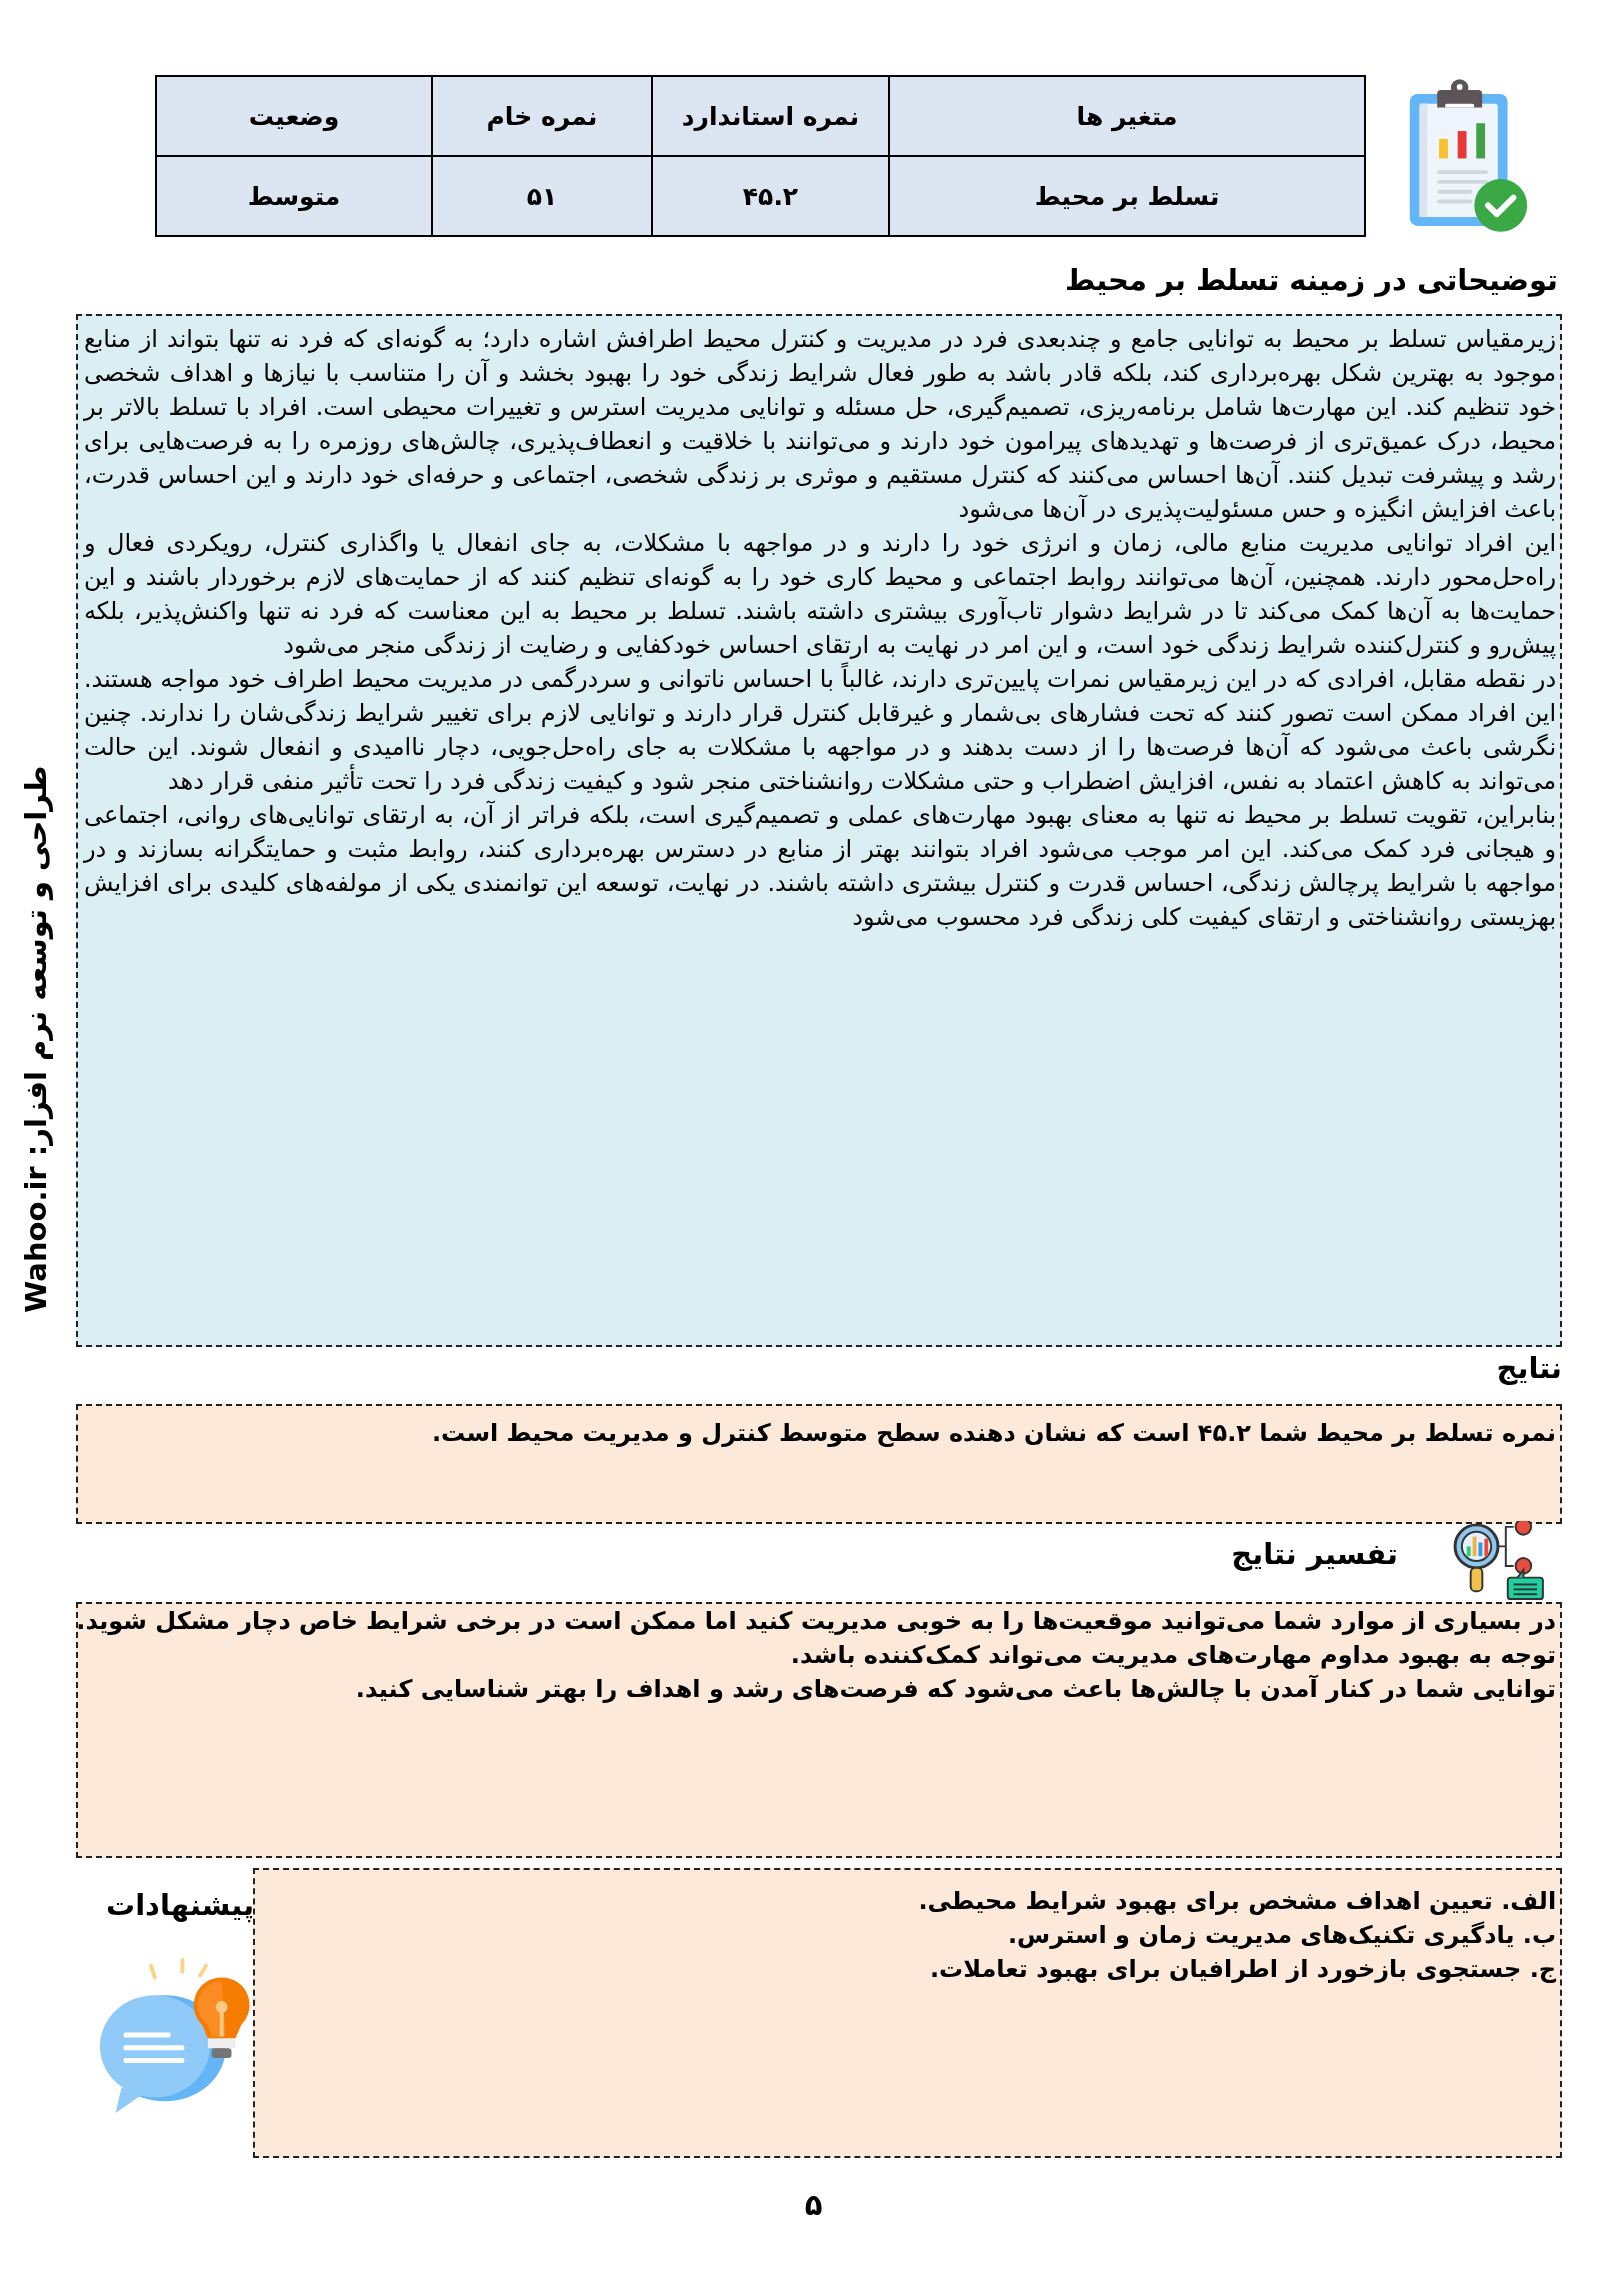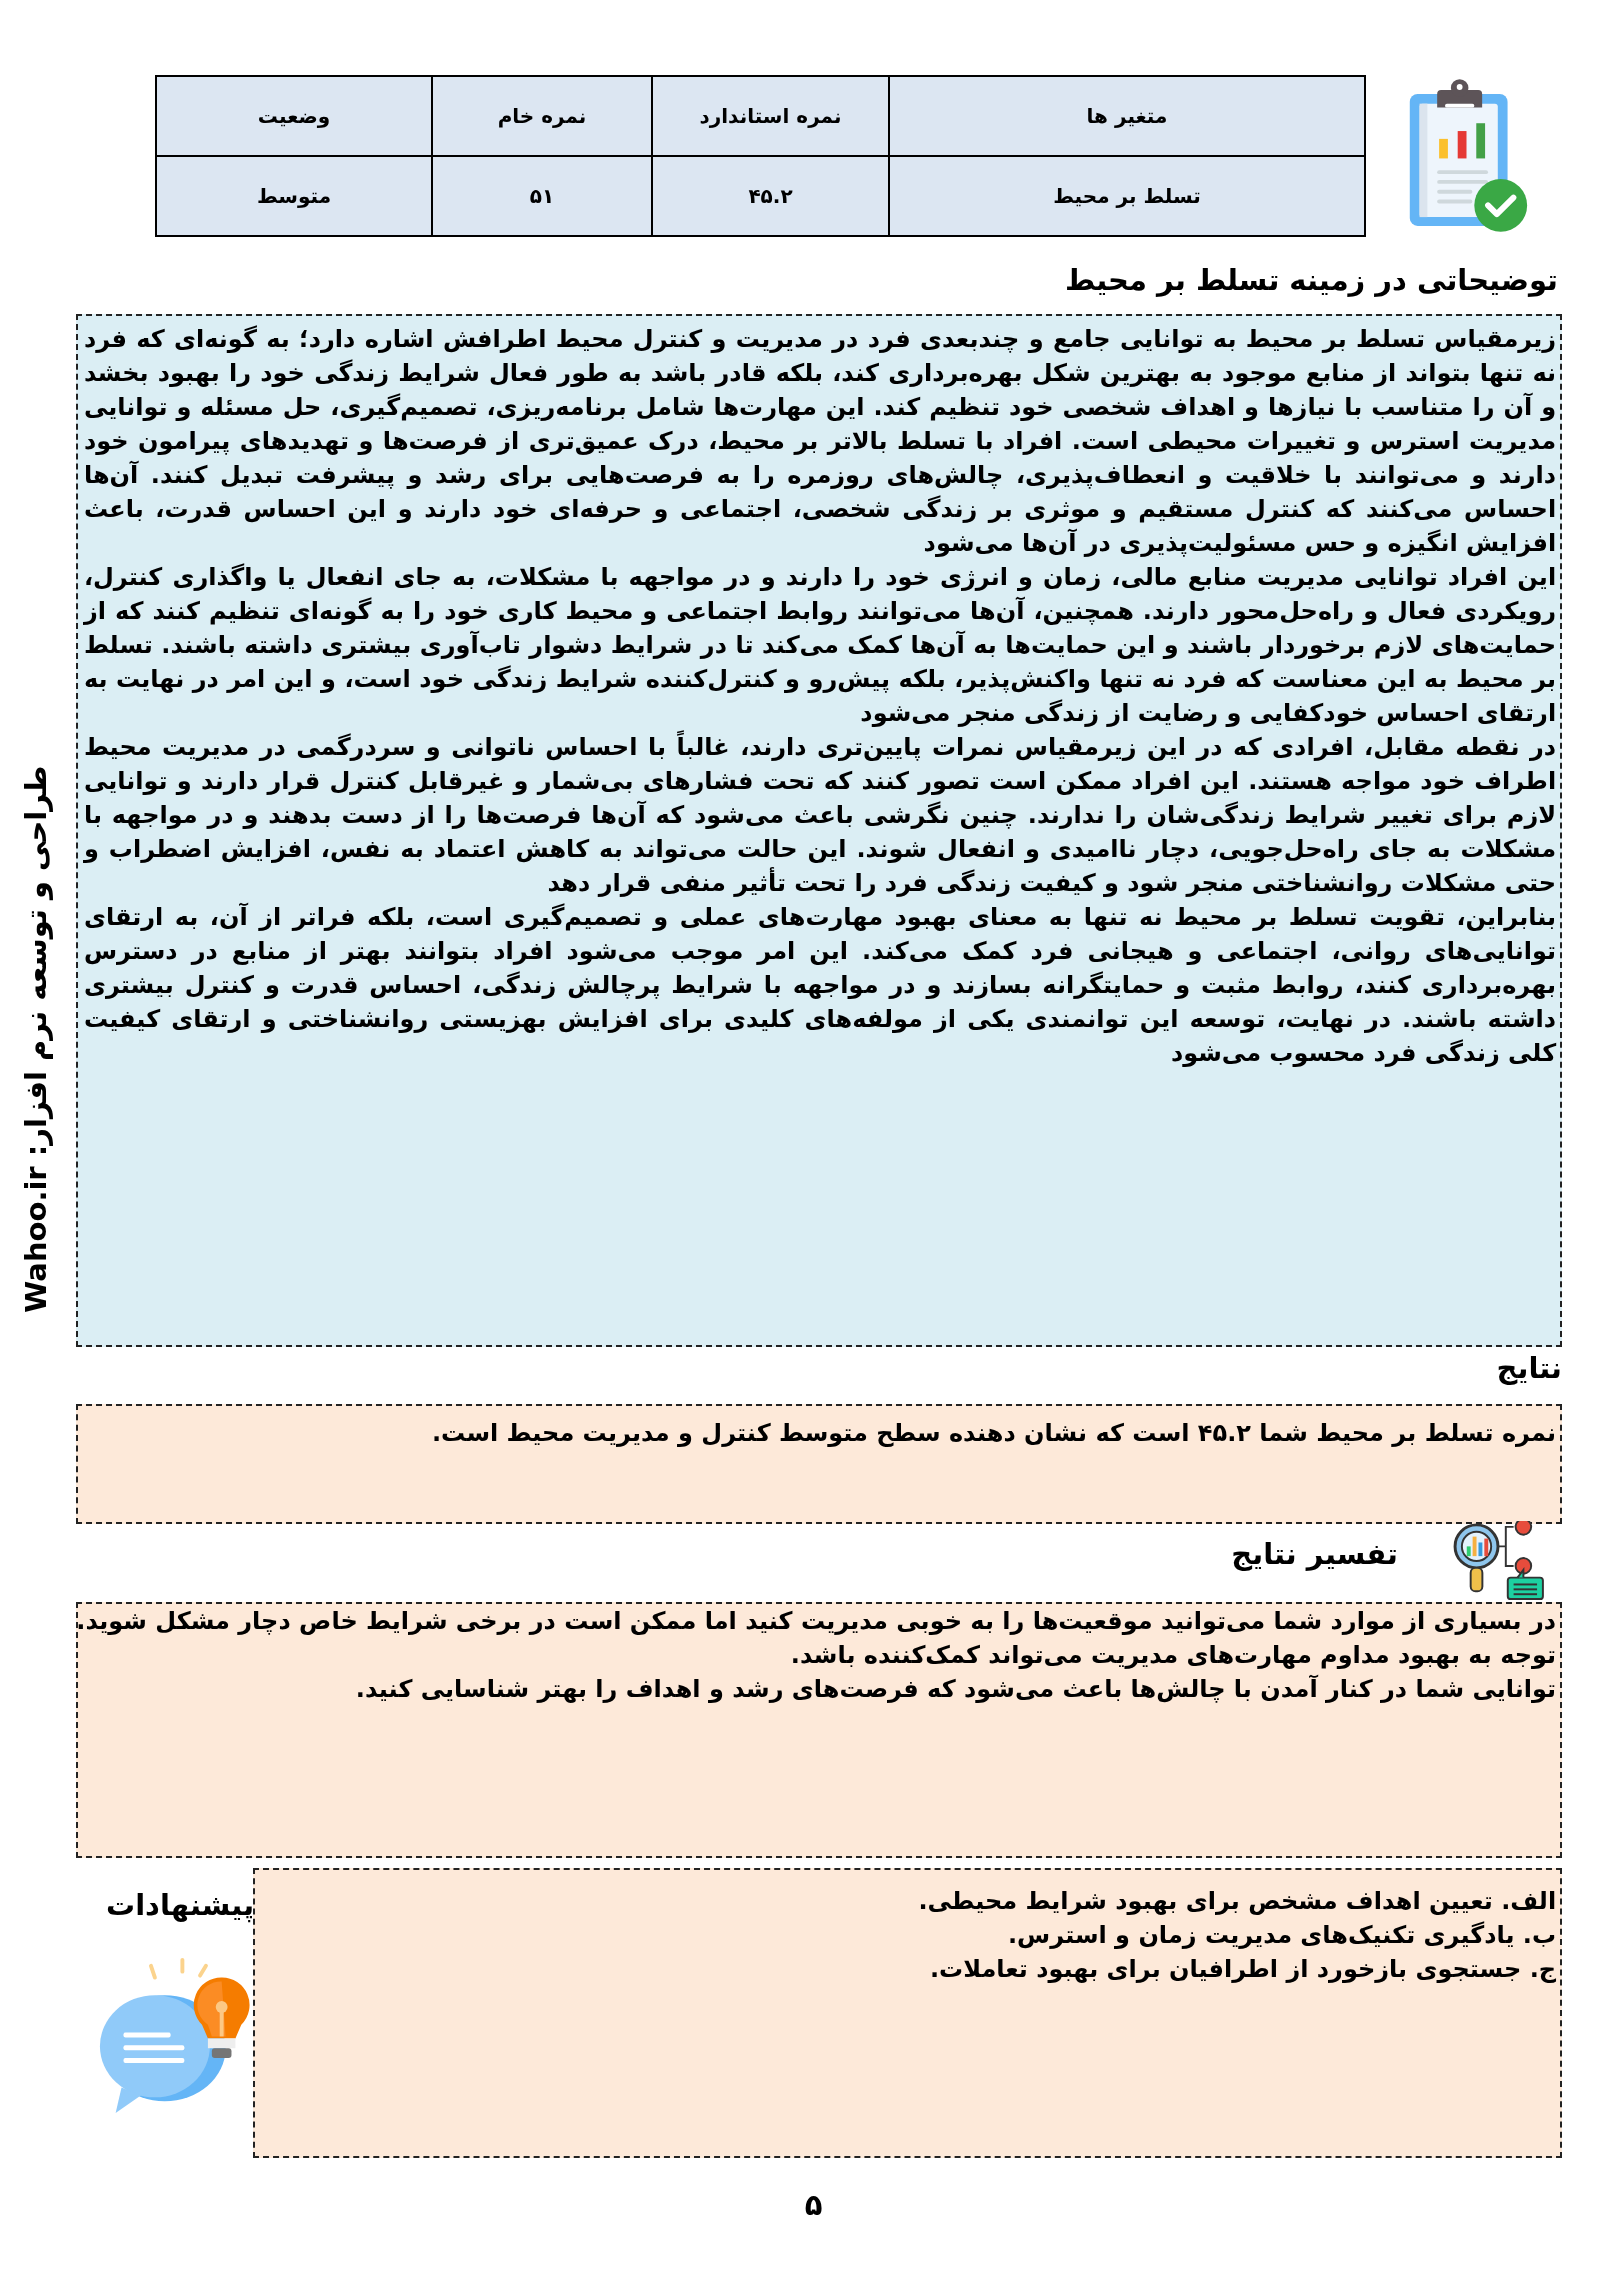--- a/index.html
+++ b/index.html
@@ -4,31 +4,31 @@
 <style>
   html, body { margin: 0; padding: 0; background: #ffffff; }
   body { width: 1621px; height: 2292px; position: relative; overflow: hidden;
          font-family: "DejaVu Sans", sans-serif; color: #000; }
   .abs { position: absolute; }
 
   
   .score-table { position: absolute; left: 155px; top: 75px; width: 1211px; height: 160px;
     border-collapse: collapse; direction: rtl; table-layout: fixed; }
   .score-table td { border: 2px solid #000; background: #dce6f2; text-align: center;
-    font-weight: bold; font-size: 20px; height: 78px; padding: 0; }
+    font-weight: bold; font-size: 25px; height: 78px; padding: 0; }
 
   .clip-icon { left: 1400px; top: 74px; width: 133px; height: 163px; }
 
   .section-title { direction: rtl; font-weight: bold; font-size: 29px; position: absolute; white-space: nowrap; }
 
   .box { position: absolute; border: 2px dashed #222; box-sizing: border-box; direction: rtl; }
   .box.blue { background: #dbeef4; }
   .box.peach { background: #fde9d9; }
 
-  .para { font-weight: bold; font-size: 24px; line-height: 34px; text-align: justify;
+  .para { font-weight: normal; font-size: 24px; line-height: 34px; text-align: justify;
     text-align-last: right; padding: 0 3.9px 0 5.9px; }
   .line { font-weight: bold; font-size: 24px; line-height: 34px; white-space: nowrap; padding: 0 3.9px; text-align: right; }
 
   .side-credit { left: 13.7px; top: 774px; width: 45px; height: 529px; }
   .side-credit span { position: absolute; left: 50%; top: 50%; transform: translate(-50%,-50%) rotate(-90deg);
     white-space: nowrap; font-weight: bold; font-size: 29px; direction: rtl; }
 
   .page-number { left: 784px; top: 2188px; width: 59px; text-align: center; font-weight: bold; font-size: 29px; }
 </style>
 </head>

